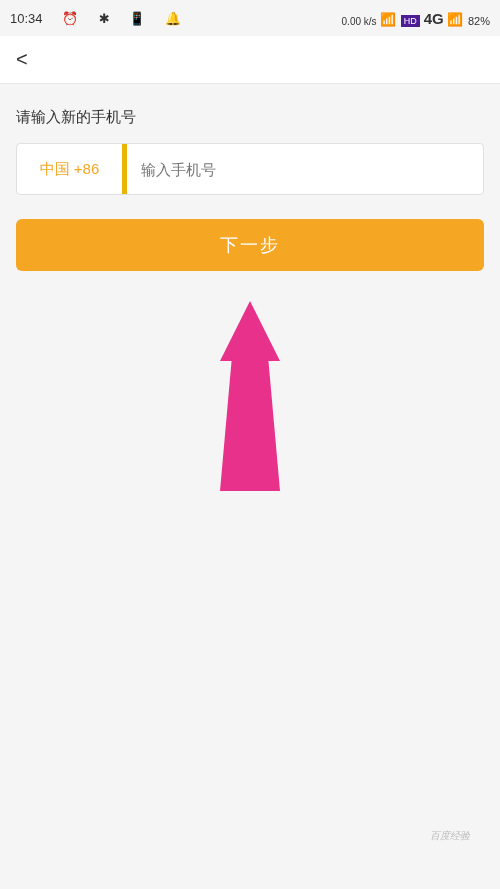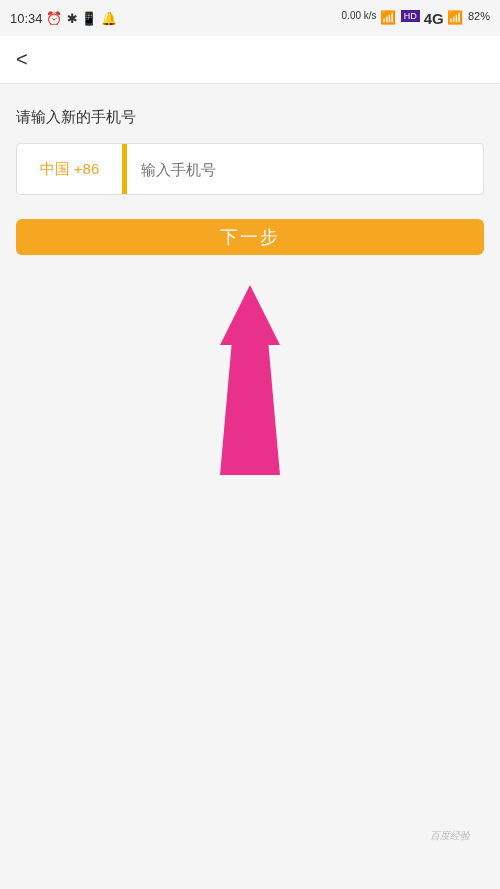--- a/index.html
+++ b/index.html
@@ -27,28 +27,28 @@
       align-items: center;
       justify-content: space-between;
       padding: 0 10px;
       font-size: 12px;
       color: #333;
     }
 
     .status-left {
       display: flex;
       align-items: center;
-      gap: 4px;
+      gap: 20px;
       font-size: 13px;
       font-weight: 500;
     }
 
     .status-right {
       display: flex;
-      align-items: flex-start;
+      align-items: flex-end;
       gap: 4px;
       font-size: 11px;
     }
 
     
     .nav-bar {
       width: 100%;
       height: 48px;
       background-color: #ffffff;
       display: flex;
@@ -116,21 +116,21 @@
       outline: none;
       padding: 0 14px;
       font-size: 15px;
       color: #000000;
       background: transparent;
     }
 
     
     .next-button {
       width: 100%;
-      height: 36px;
+      height: 52px;
       background-color: #f5a623;
       border: none;
       border-radius: 6px;
       color: #ffffff;
       font-size: 18px;
       font-weight: 500;
       cursor: pointer;
       letter-spacing: 2px;
     }
 

